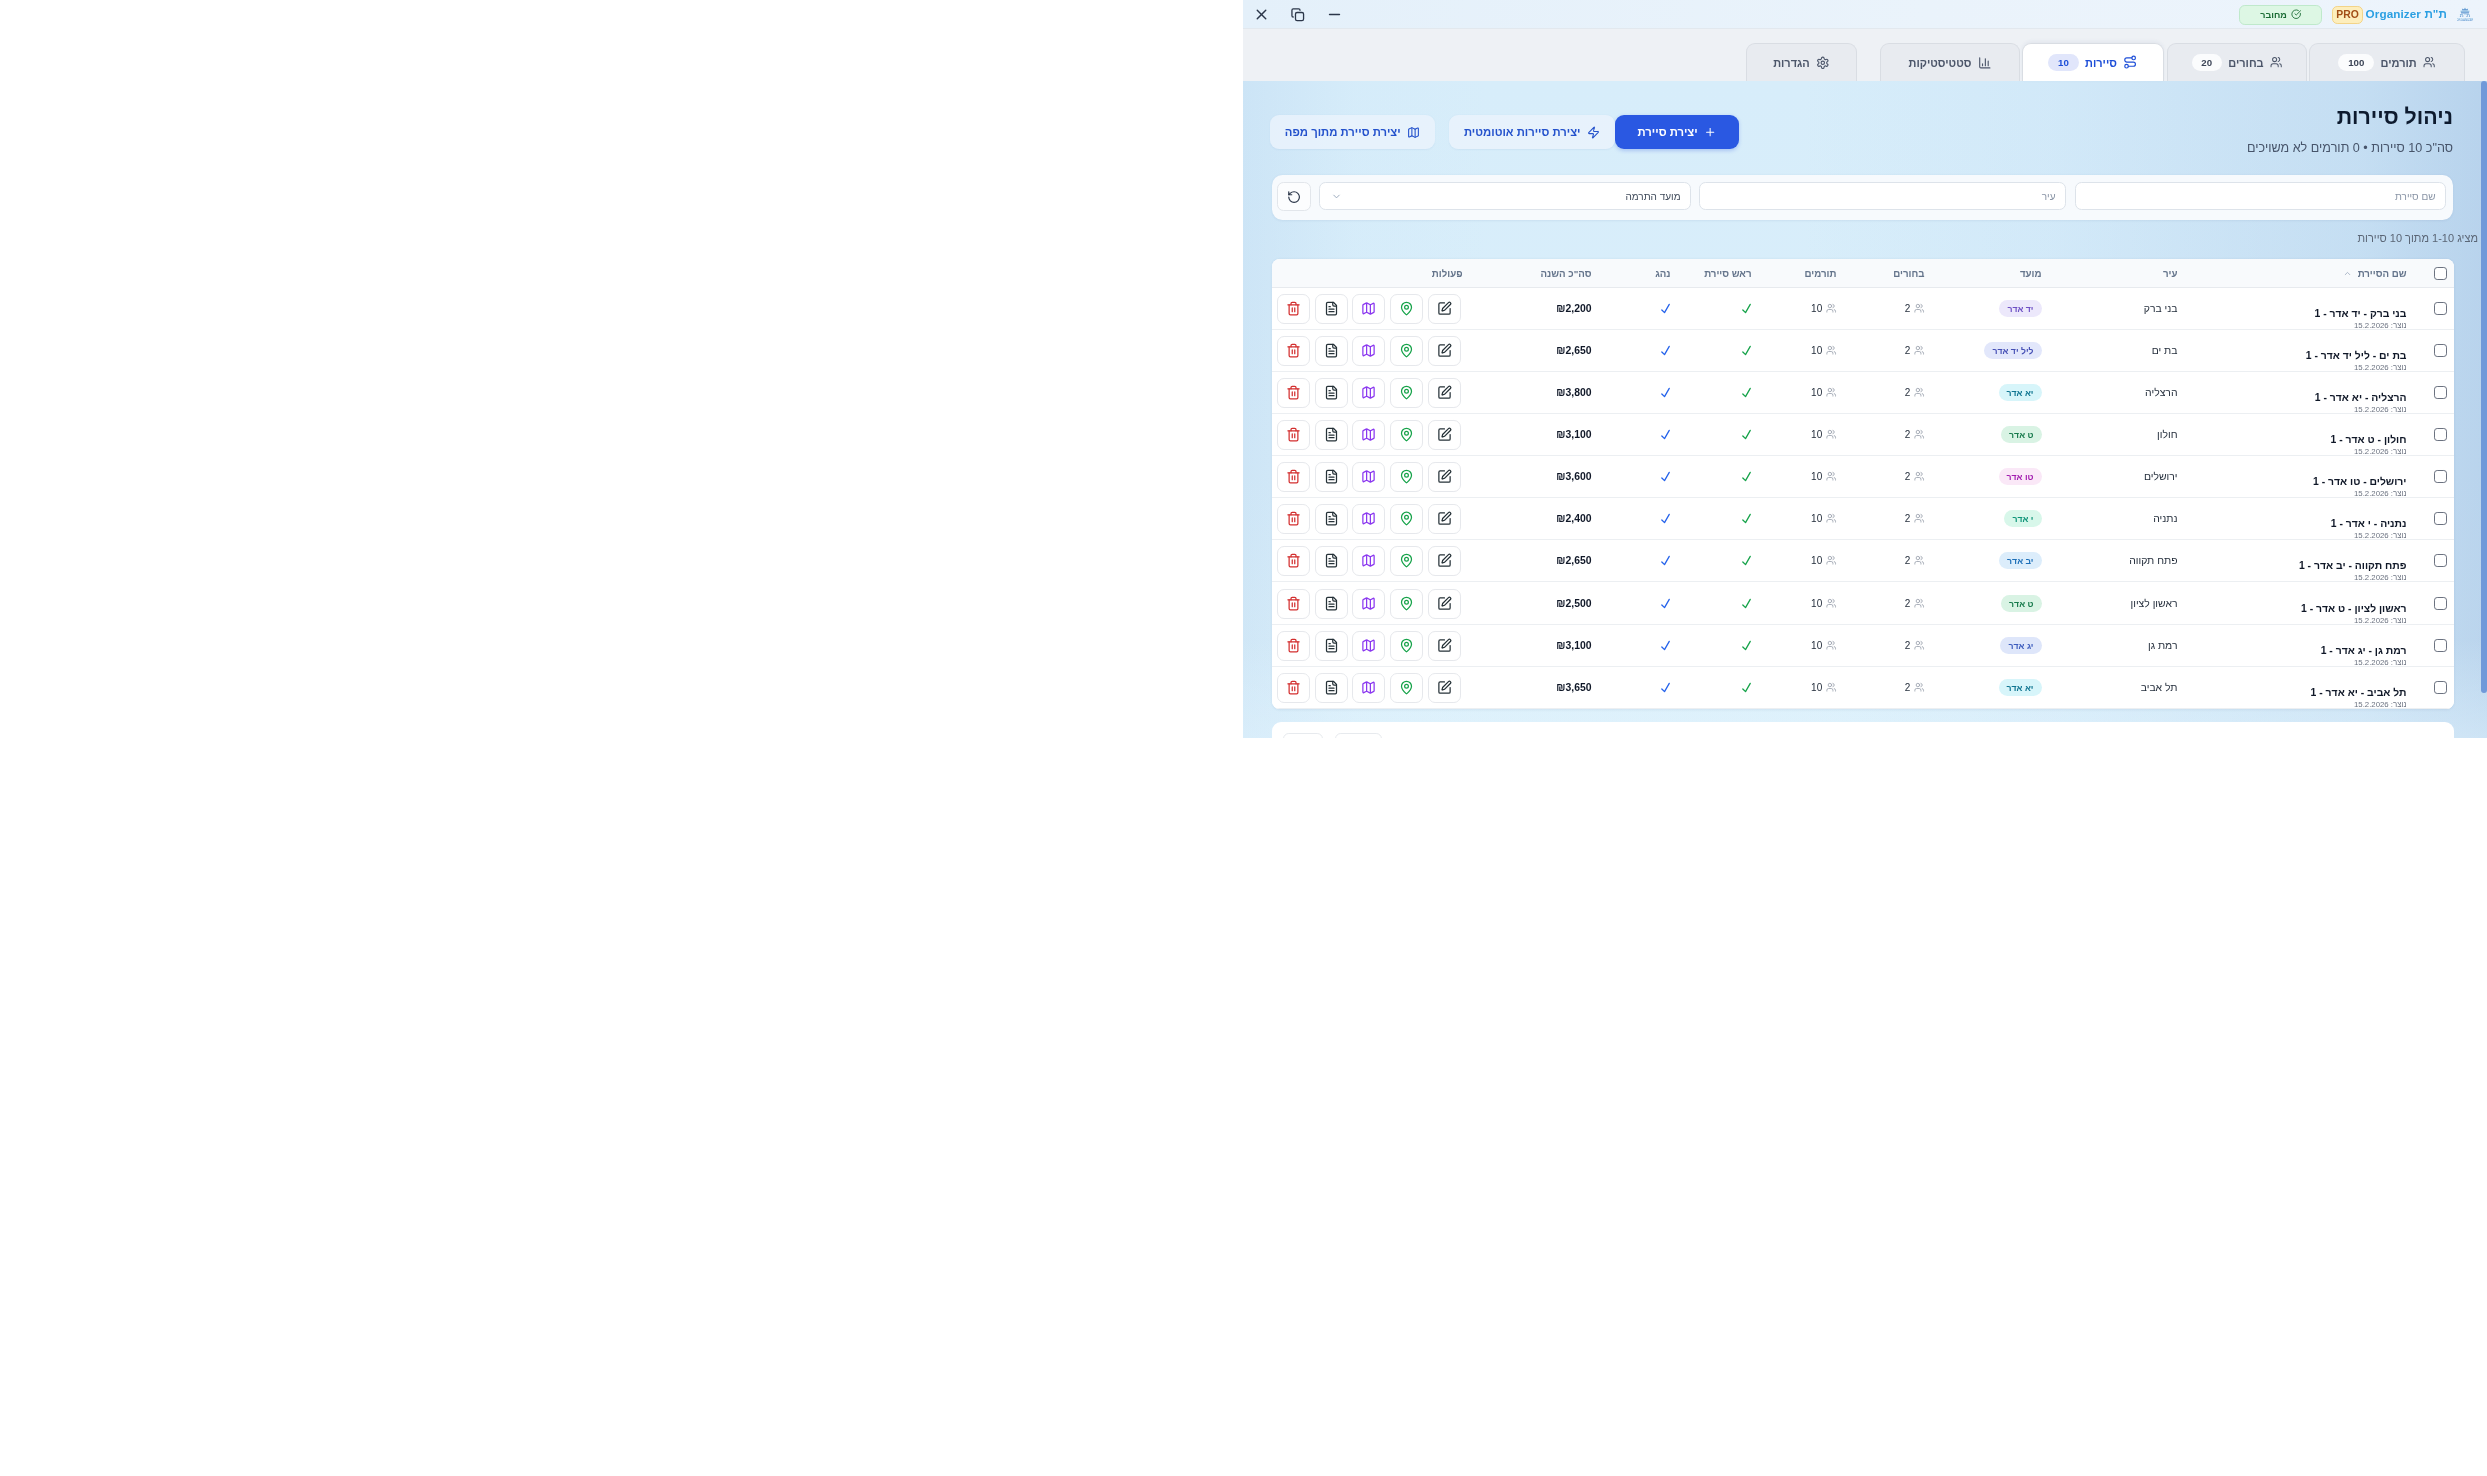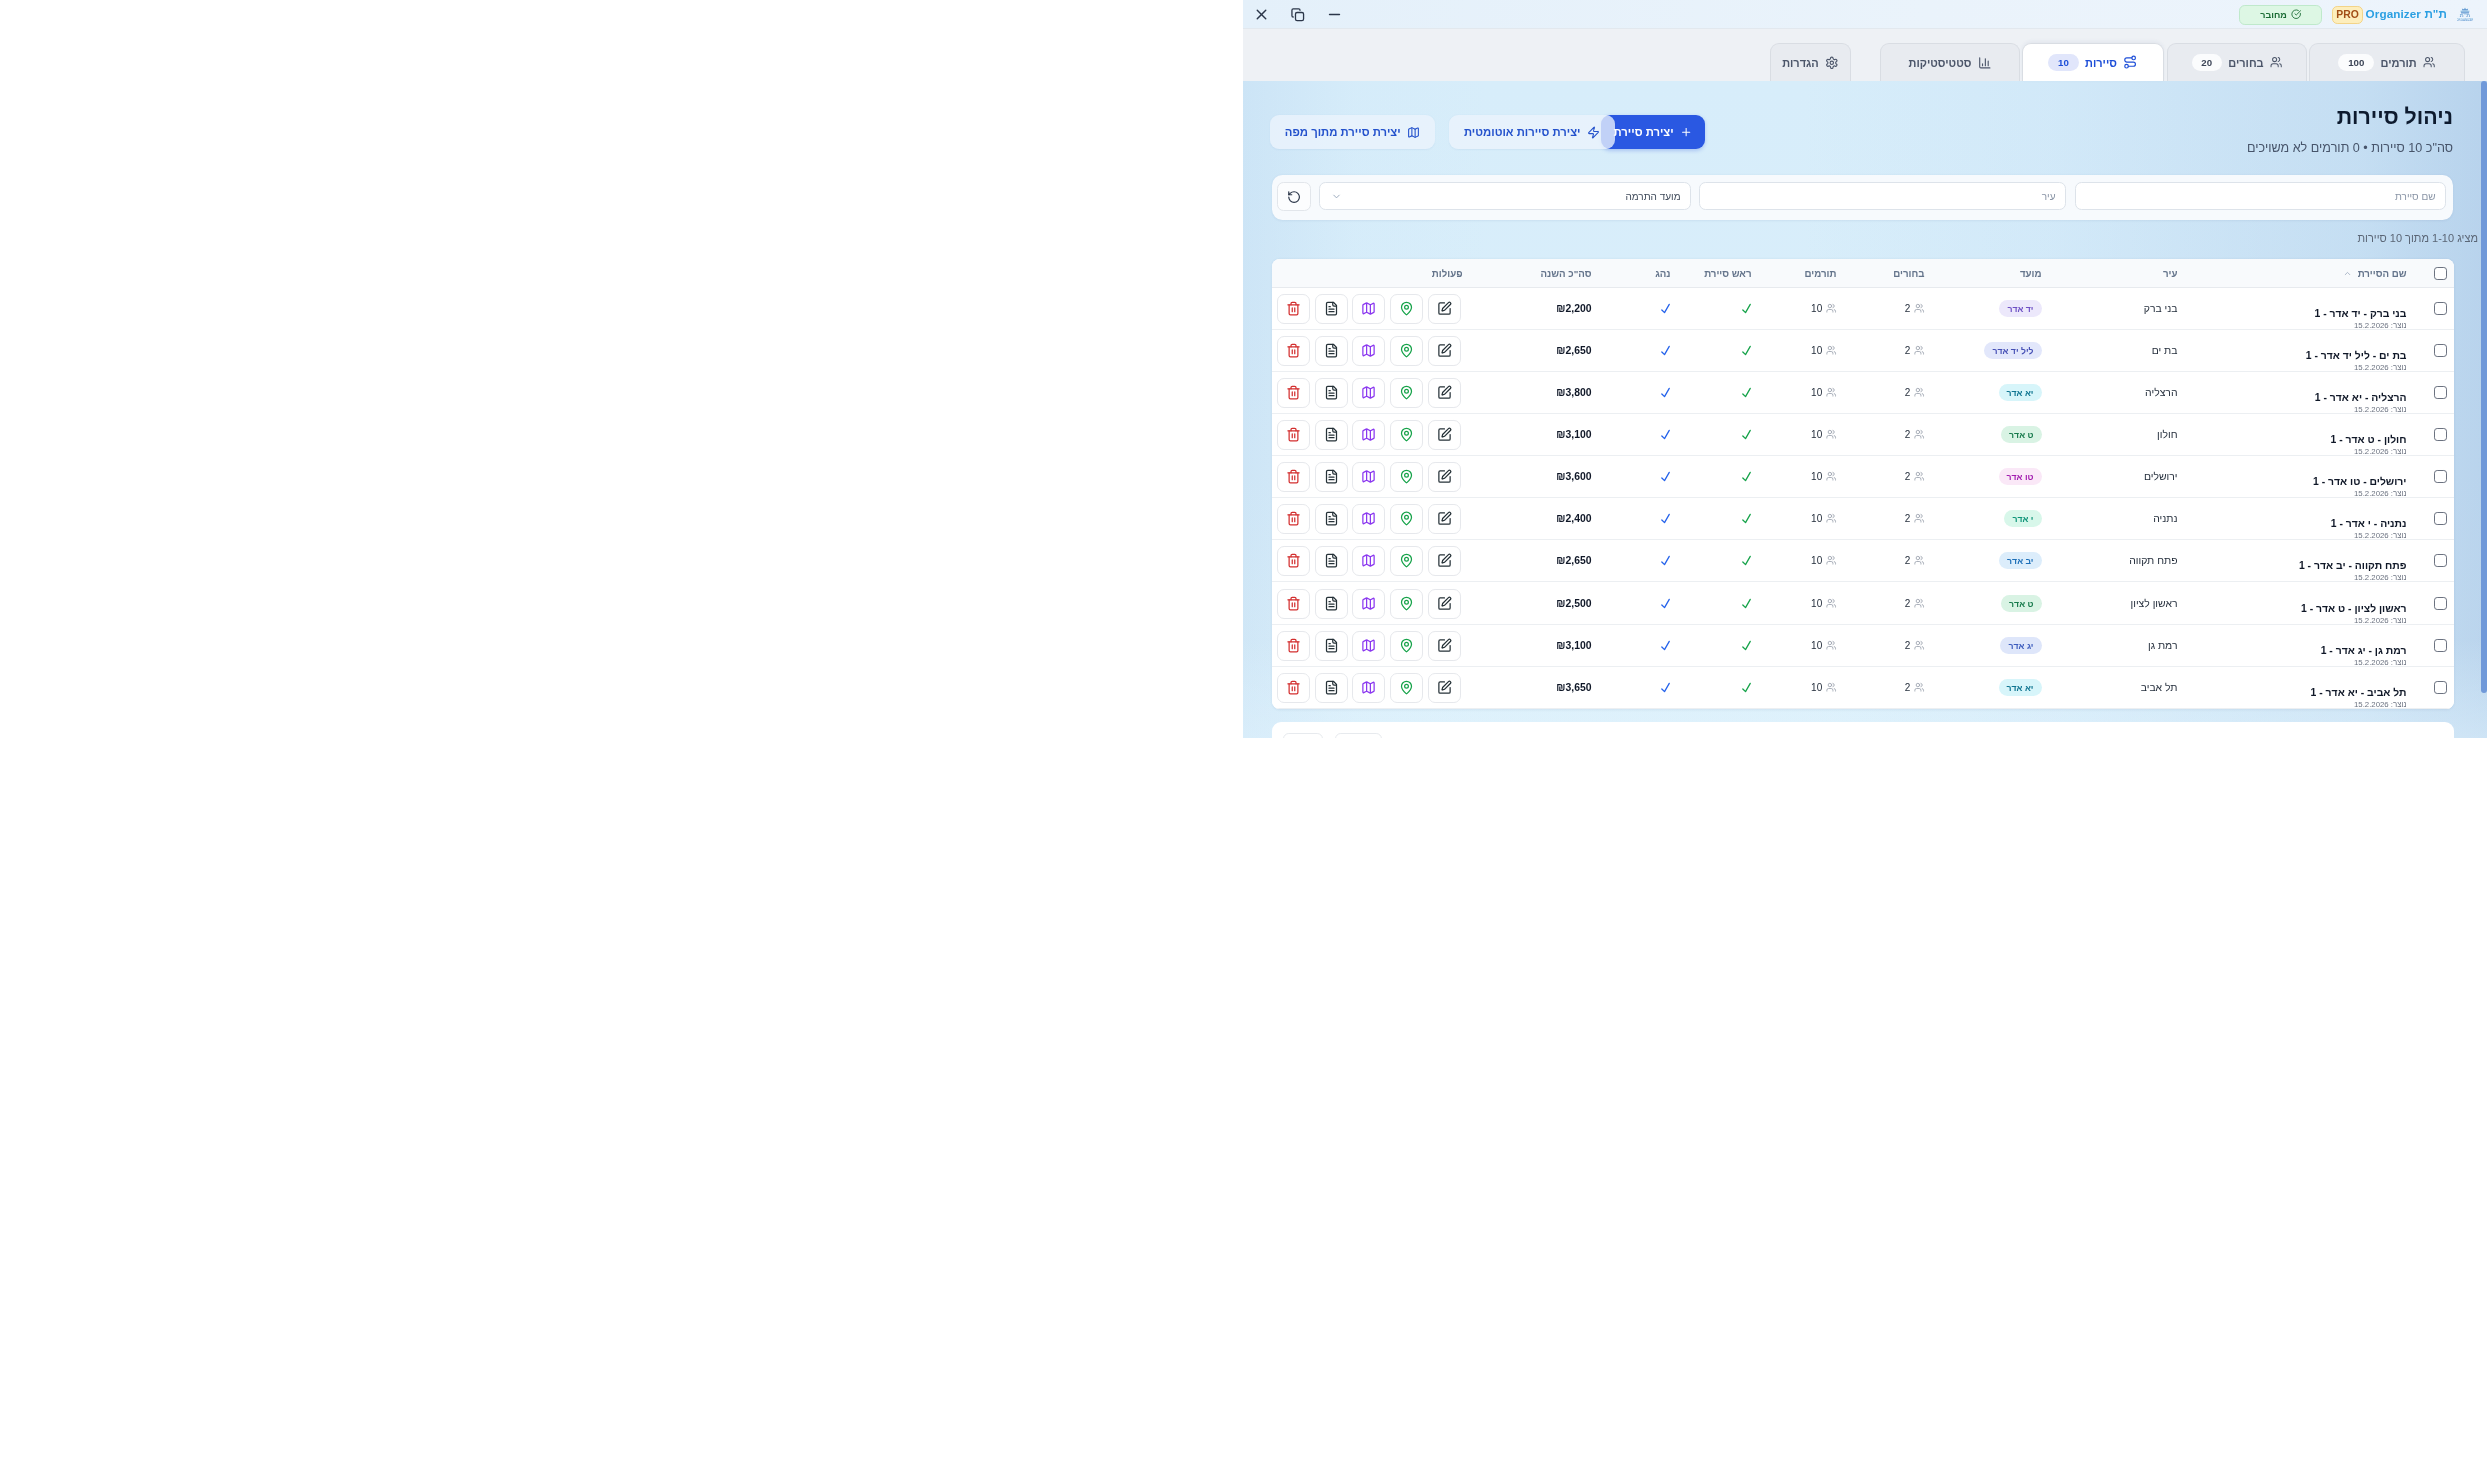--- a/index.html
+++ b/index.html
@@ -176,34 +176,34 @@
   </div>
   <div class="tab" style="left:637px; width:140px;">
     <svg class="ic" width="13.6" height="13.6" viewBox="0 0 24 24">
         <path d="M3 3v16a2 2 0 0 0 2 2h16"></path>
         <path d="M18 17V9"></path>
         <path d="M13 17V5"></path>
         <path d="M8 17v-3"></path>
       </svg>
     <span>סטטיסטיקות</span>
   </div>
-  <div class="tab" style="left:527px; width:81px;justify-content:center;">
+  <div class="tab" style="left:503px; width:111px;justify-content:center;">
     <svg class="ic" width="13.6" height="13.6" viewBox="0 0 24 24">
         <path d="M12.22 2h-.44a2 2 0 0 0-2 2v.18a2 2 0 0 1-1 1.73l-.43.25a2 2 0 0 1-2 0l-.15-.08a2 2 0 0 0-2.73.73l-.22.38a2 2 0 0 0 .73 2.73l.15.1a2 2 0 0 1 1 1.72v.51a2 2 0 0 1-1 1.74l-.15.09a2 2 0 0 0-.73 2.73l.22.38a2 2 0 0 0 2.73.73l.15-.08a2 2 0 0 1 2 0l.43.25a2 2 0 0 1 1 1.73V20a2 2 0 0 0 2 2h.44a2 2 0 0 0 2-2v-.18a2 2 0 0 1 1-1.73l.43-.25a2 2 0 0 1 2 0l.15.08a2 2 0 0 0 2.73-.73l.22-.39a2 2 0 0 0-.73-2.73l-.15-.08a2 2 0 0 1-1-1.74v-.5a2 2 0 0 1 1-1.74l.15-.09a2 2 0 0 0 .73-2.73l-.22-.38a2 2 0 0 0-2.73-.73l-.15.08a2 2 0 0 1-2 0l-.43-.25a2 2 0 0 1-1-1.73V4a2 2 0 0 0-2-2z"></path>
         <circle cx="12" cy="12" r="3"></circle>
       </svg>
     <span>הגדרות</span>
   </div>
 </div>
 
 <div class="content">
   <div class="h1">ניהול סיירות</div>
   <div class="subtitle">סה"כ 10 סיירות • 0 תורמים לא משויכים</div>
 
-  <div class="btn pri" style="left:358px; width:104px; top:34px;">
+  <div class="btn pri" style="left:372px; width:124px; top:34px;">
     <svg class="ic" width="12.3" height="12.3" viewBox="0 0 24 24" stroke-width="2.3">
         <path d="M5 12h14"></path>
         <path d="M12 5v14"></path>
       </svg>
     <span>יצירת סיירת</span>
   </div>
   <div class="btn sec" style="left:206px; width:166px; top:34px;">
     <svg class="ic" width="13" height="13" viewBox="0 0 24 24">
         <path d="M4 14a1 1 0 0 1-.78-1.63l9.9-10.2a.5.5 0 0 1 .86.46l-1.92 6.02A1 1 0 0 0 13 10h7a1 1 0 0 1 .78 1.63l-9.9 10.2a.5.5 0 0 1-.86-.46l1.92-6.02A1 1 0 0 0 11 14z"></path>
       </svg>

